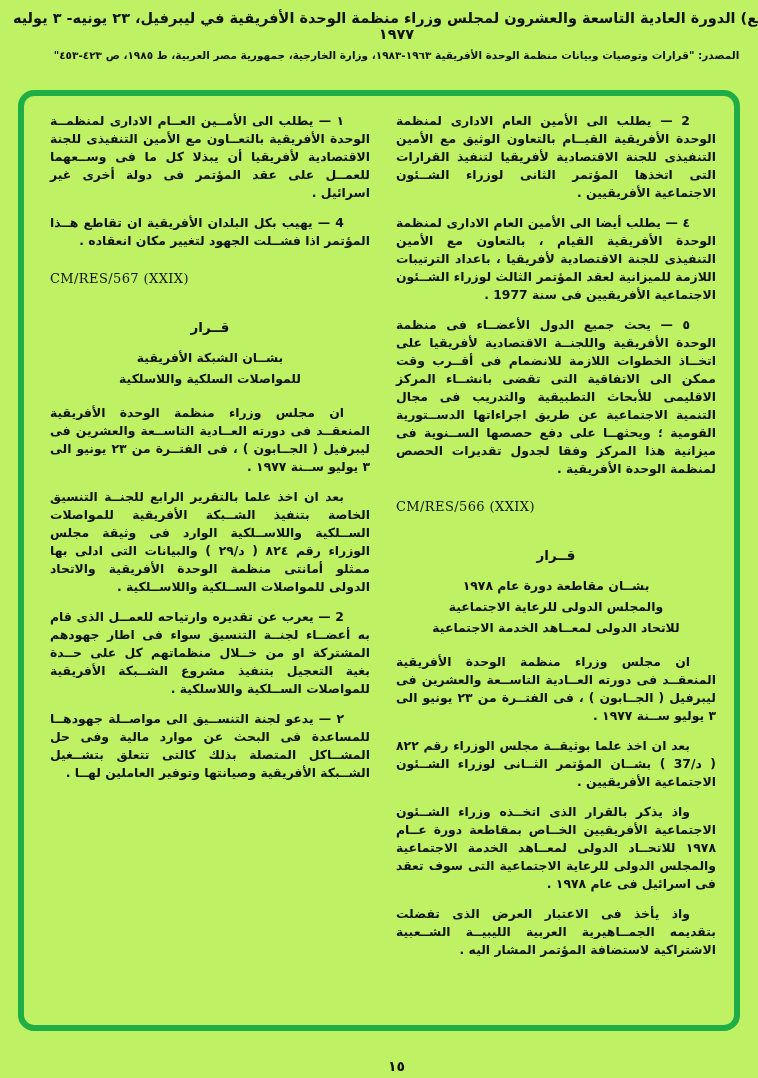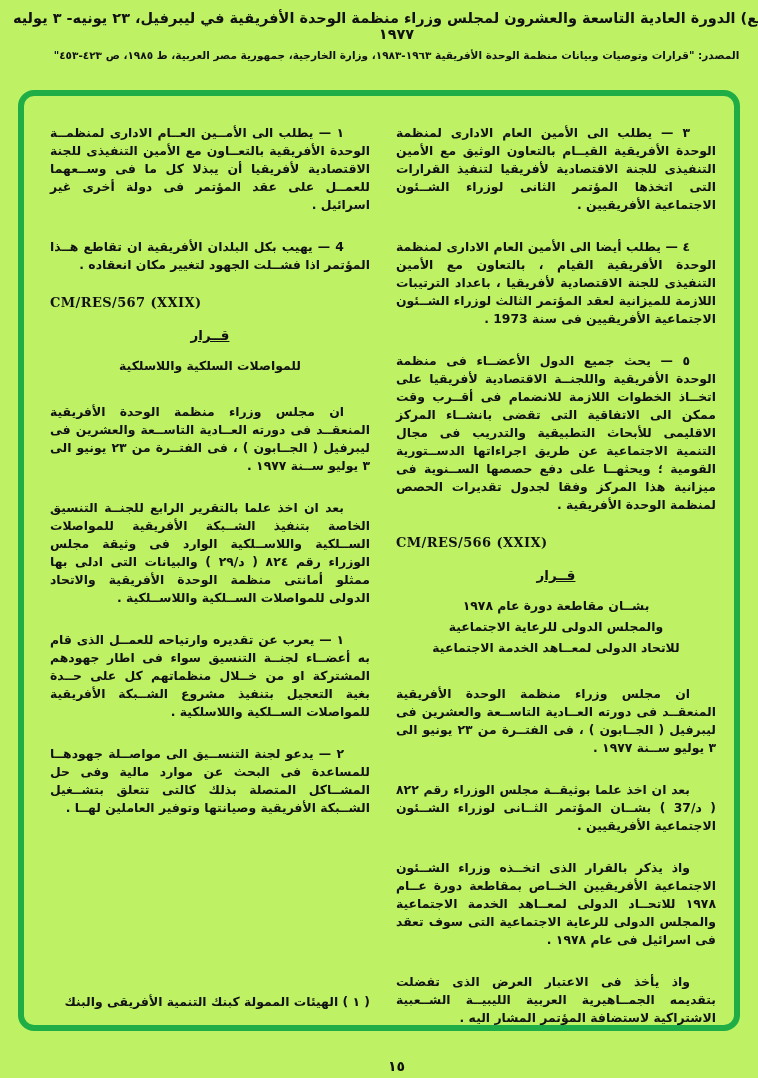--- a/index.html
+++ b/index.html
@@ -34,29 +34,29 @@
   }
   .col {
     flex:1 1 0;
     display:flex; flex-direction:column;
     direction:rtl;
     text-align:justify;
     font-size:12.4px;
     line-height:18px;
     font-weight:bold;
   }
-  .para { margin:12px 0 12px 0; text-indent:2.1em; }
+  .para { margin:0 0 12px 0; text-indent:2.1em; }
   .ref {
     direction:ltr; text-align:left;
     font-family:"DejaVu Serif", serif;
-    font-size:13px; font-weight:bold;
+    font-size:13px; font-weight:normal;
     letter-spacing:0.4px;
     margin:8px 0 14px 0;
   }
-  .heading { text-align:center; text-indent:0; margin:0 0 13px 0; font-size:13.5px;text-decoration:underline; }
+  .heading { text-align:center; text-indent:0; margin:16px 0 13px 0; font-size:13.5px; }
   .subtitle { text-align:center; text-indent:0; margin:0 0 3px 0; }
   .subtitle-group { margin:0 0 13px 0; }
   .footnote { margin-top:auto; margin-bottom:2px; text-indent:0; text-align:right; }
   
   .page-number {
     position:absolute; left:0; right:0; bottom:4px;
     text-align:center; direction:rtl;
     font-size:14px; font-weight:bold;
   }
 </style>
@@ -66,48 +66,48 @@
 <div class="page" style="color: rgb(17, 17, 17);">
 
   <header class="hdr">
     <div class="hdr-title">(تابع) الدورة العادية التاسعة والعشرون لمجلس وزراء منظمة الوحدة الأفريقية في ليبرفيل، ٢٣ يونيه- ٣ يوليه ١٩٧٧</div>
     <div class="hdr-source">المصدر: "قرارات وتوصيات وبيانات منظمة الوحدة الأفريقية ١٩٦٣-١٩٨٣، وزارة الخارجية، جمهورية مصر العربية، ط ١٩٨٥، ص ٤٢٣-٤٥٣"</div>
   </header>
 
   <div class="content-box" style="border-color: rgb(31, 174, 70);">
 
     <section class="col">
-      <p class="para">٣ — يطلب الى الأمين العام الادارى لمنظمة الوحدة الأفريقية القيــام بالتعاون الوثيق مع الأمين التنفيذى للجنة الاقتصادية لأفريقيا لتنفيذ القرارات التى اتخذها المؤتمر الثانى لوزراء الشــئون الاجتماعية الأفريقيين .</p>
-      <p class="para">٤ — يطلب أيضا الى الأمين العام الادارى لمنظمة الوحدة الأفريقية القيام ، بالتعاون مع الأمين التنفيذى للجنة الاقتصادية لأفريقيا ، باعداد الترتيبات اللازمة للميزانية لعقد المؤتمر الثالث لوزراء الشــئون الاجتماعية الأفريقيين فى سنة 1973 .</p>
+      <p class="para">2 — يطلب الى الأمين العام الادارى لمنظمة الوحدة الأفريقية القيــام بالتعاون الوثيق مع الأمين التنفيذى للجنة الاقتصادية لأفريقيا لتنفيذ القرارات التى اتخذها المؤتمر الثانى لوزراء الشــئون الاجتماعية الأفريقيين .</p>
+      <p class="para">٤ — يطلب أيضا الى الأمين العام الادارى لمنظمة الوحدة الأفريقية القيام ، بالتعاون مع الأمين التنفيذى للجنة الاقتصادية لأفريقيا ، باعداد الترتيبات اللازمة للميزانية لعقد المؤتمر الثالث لوزراء الشــئون الاجتماعية الأفريقيين فى سنة 1977 .</p>
       <p class="para">٥ — يحث جميع الدول الأعضــاء فى منظمة الوحدة الأفريقية واللجنــة الاقتصادية لأفريقيا على اتخــاذ الخطوات اللازمة للانضمام فى أقــرب وقت ممكن الى الاتفاقية التى تقضى بانشــاء المركز الاقليمى للأبحاث التطبيقية والتدريب فى مجال التنمية الاجتماعية عن طريق اجراءاتها الدســتورية القومية ؛ ويحثهــا على دفع حصصها الســنوية فى ميزانية هذا المركز وفقا لجدول تقديرات الحصص لمنظمة الوحدة الأفريقية .</p>
       <div class="ref">CM/RES/566 (XXIX)</div>
       <div class="heading">قــرار</div>
       <div class="subtitle-group">
         <div class="subtitle">بشــان مقاطعة دورة عام ١٩٧٨</div>
         <div class="subtitle">والمجلس الدولى للرعاية الاجتماعية</div>
         <div class="subtitle">للاتحاد الدولى لمعــاهد الخدمة الاجتماعية</div>
       </div>
       <p class="para">ان مجلس وزراء منظمة الوحدة الأفريقية المنعقــد فى دورته العــادية التاســعة والعشرين فى ليبرفيل ( الجــابون ) ، فى الفتــرة من ٢٣ يونيو الى ٣ يوليو ســنة ١٩٧٧ .</p>
       <p class="para">بعد ان اخذ علما بوثيقــة مجلس الوزراء رقم ٨٢٢ ( د/37 ) بشــان المؤتمر الثــانى لوزراء الشــئون الاجتماعية الأفريقيين .</p>
       <p class="para">واذ يذكر بالقرار الذى اتخــذه وزراء الشــئون الاجتماعية الأفريقيين الخــاص بمقاطعة دورة عــام ١٩٧٨ للاتحــاد الدولى لمعــاهد الخدمة الاجتماعية والمجلس الدولى للرعاية الاجتماعية التى سوف تعقد فى اسرائيل فى عام ١٩٧٨ .</p>
       <p class="para">واذ يأخذ فى الاعتبار العرض الذى تفضلت بتقديمه الجمــاهيرية العربية الليبيــة الشــعبية الاشتراكية لاستضافة المؤتمر المشار اليه .</p>
     </section>
 
     <section class="col">
       <p class="para">١ — يطلب الى الأمــين العــام الادارى لمنظمــة الوحدة الأفريقية بالتعــاون مع الأمين التنفيذى للجنة الاقتصادية لأفريقيا أن يبذلا كل ما فى وســعهما للعمــل على عقد المؤتمر فى دولة أخرى غير اسرائيل .</p>
       <p class="para">4 — يهيب بكل البلدان الأفريقية ان تقاطع هــذا المؤتمر اذا فشــلت الجهود لتغيير مكان انعقاده .</p>
       <div class="ref">CM/RES/567 (XXIX)</div>
       <div class="heading">قــرار</div>
       <div class="subtitle-group">
+        <div class="subtitle">بشــان الشبكة الأفريقية</div>
         <div class="subtitle">للمواصلات السلكية واللاسلكية</div>
       </div>
       <p class="para">ان مجلس وزراء منظمة الوحدة الأفريقية المنعقــد فى دورته العــادية التاســعة والعشرين فى ليبرفيل ( الجــابون ) ، فى الفتــرة من ٢٣ يونيو الى ٣ يوليو ســنة ١٩٧٧ .</p>
       <p class="para">بعد ان اخذ علما بالتقرير الرابع للجنــة التنسيق الخاصة بتنفيذ الشــبكة الأفريقية للمواصلات الســلكية واللاســلكية الوارد فى وثيقة مجلس الوزراء رقم ٨٢٤ ( د/٢٩ ) والبيانات التى ادلى بها ممثلو أمانتى منظمة الوحدة الأفريقية والاتحاد الدولى للمواصلات الســلكية واللاســلكية .</p>
-      <p class="para">١ — يعرب عن تقديره وارتياحه للعمــل الذى قام به أعضــاء لجنــة التنسيق سواء فى اطار جهودهم المشتركة او من خــلال منظماتهم كل على حــدة بغية التعجيل بتنفيذ مشروع الشــبكة الأفريقية للمواصلات الســلكية واللاسلكية .</p>
+      <p class="para">2 — يعرب عن تقديره وارتياحه للعمــل الذى قام به أعضــاء لجنــة التنسيق سواء فى اطار جهودهم المشتركة او من خــلال منظماتهم كل على حــدة بغية التعجيل بتنفيذ مشروع الشــبكة الأفريقية للمواصلات الســلكية واللاسلكية .</p>
       <p class="para">٢ — يدعو لجنة التنســيق الى مواصــلة جهودهــا للمساعدة فى البحث عن موارد مالية وفى حل المشــاكل المتصلة بذلك كالتى تتعلق بتشــغيل الشــبكة الأفريقية وصيانتها وتوفير العاملين لهــا .</p>
-      <p class="para footnote">( ١ ) الهيئات الممولة كبنك التنمية الأفريقى والبنك</p>
     </section>
 
   </div>
 
   <div class="page-number">١٥</div>
 
 </div>
 
 </body></html>

